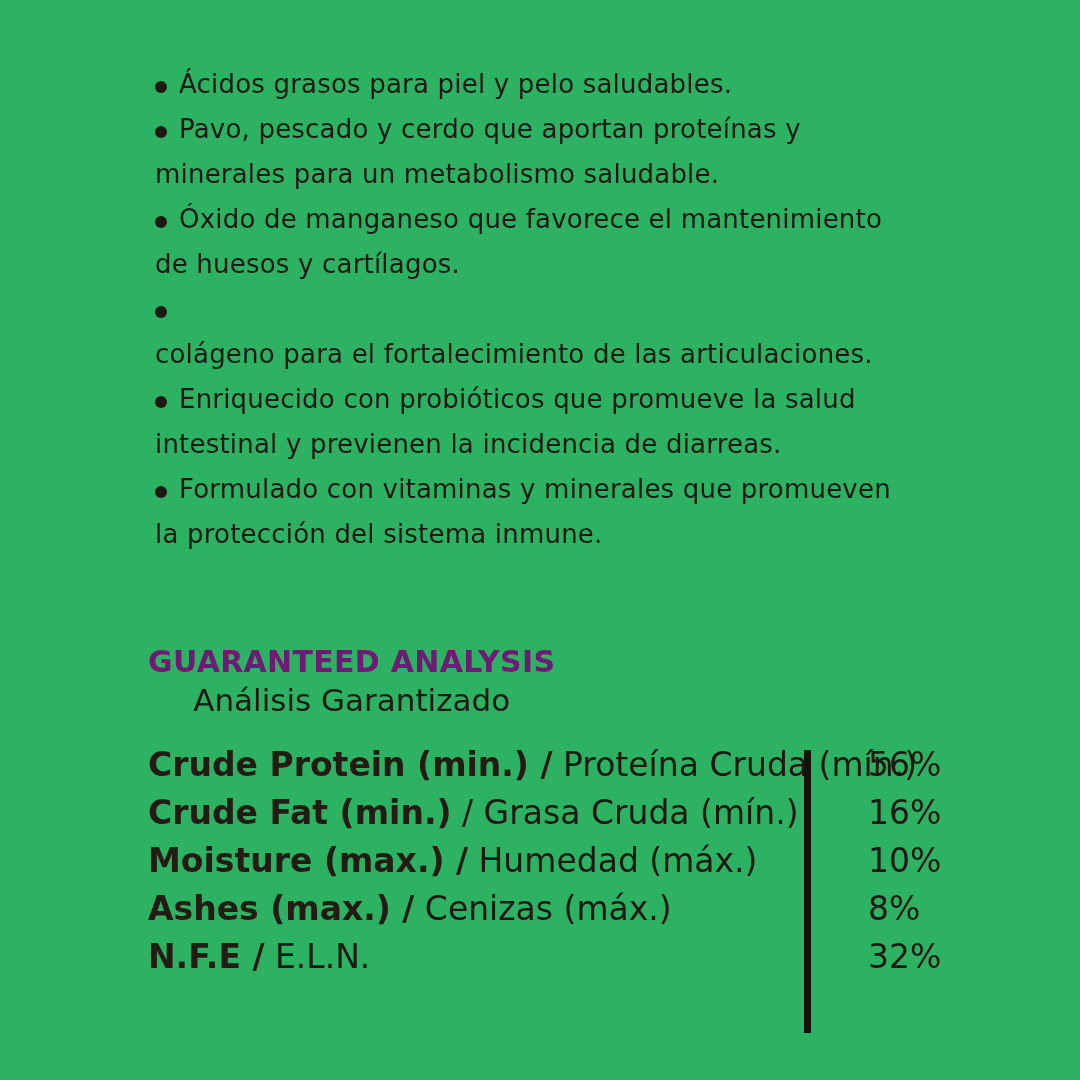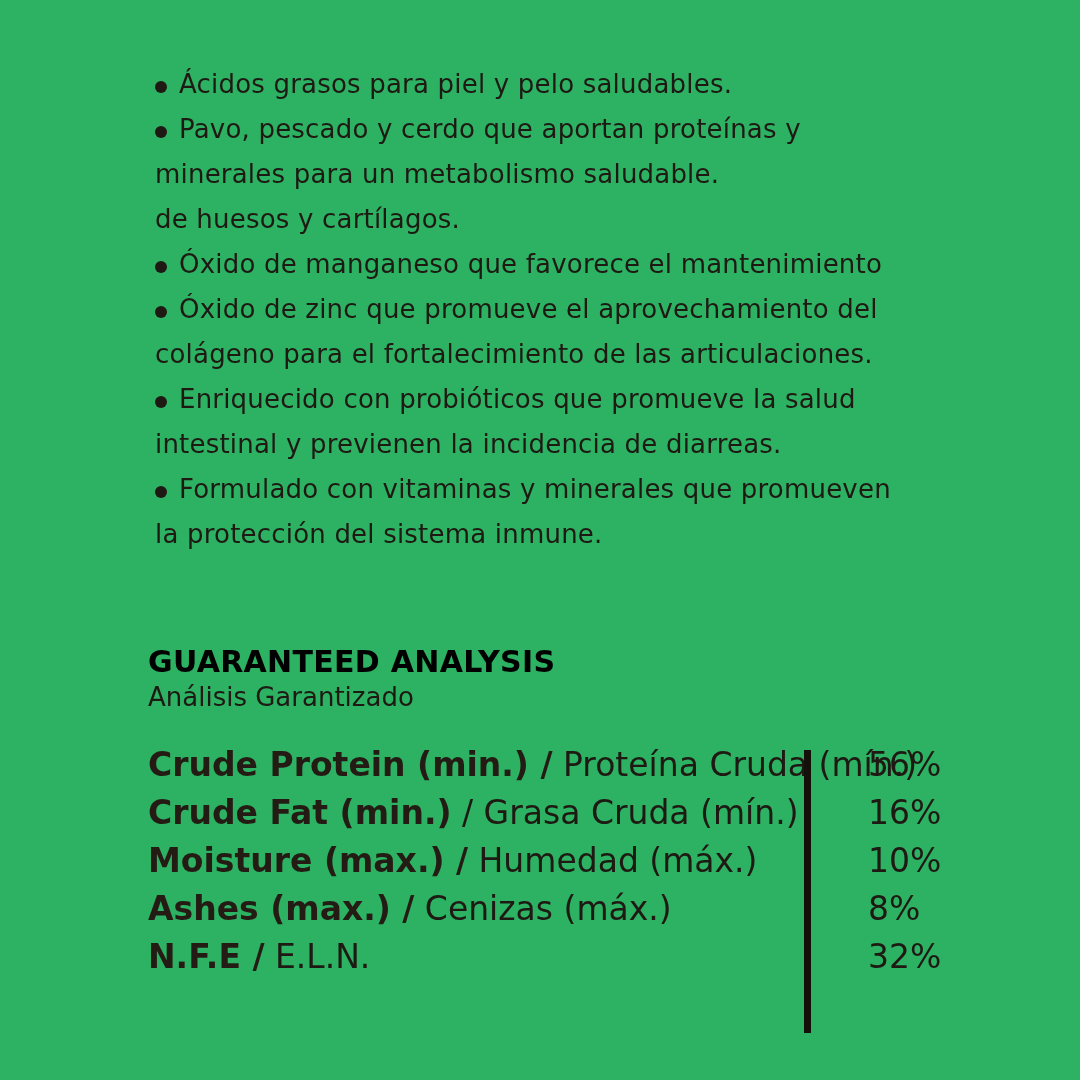--- a/index.html
+++ b/index.html
@@ -31,25 +31,26 @@
     position:relative; top:1px;
   }
   .ga-head {
     position:absolute;
     left:148px; top:644px;
   }
   .ga-title {
     font-size:30px;
     font-weight:bold;
     letter-spacing:0.3px;
-    color:#000000;
+    color:#701a75;
   }
   .ga-sub {
-    font-size:26px;
+    font-size:31px;
     margin-top:3px;
+    text-align:center;
   }
   .atable {
     position:absolute;
     left:148px; top:741px;
     width:800px;
   }
   .arow {
     position:relative;
     height:48px;
     line-height:48px;
@@ -78,26 +79,26 @@
     <div class="bullet-item">
       <div class="bline"><span class="dot"></span><span>Ácidos grasos para piel y pelo saludables.</span></div>
     </div>
 
     <div class="bullet-item">
       <div class="bline"><span class="dot"></span><span>Pavo, pescado y cerdo que aportan proteínas y</span></div>
       <div class="bline">minerales para un metabolismo saludable.</div>
     </div>
 
     <div class="bullet-item">
+      <div class="bline"><span class="dot"></span><span>Óxido de manganeso que favorece el mantenimiento</span></div>
       <div class="bline">de huesos y cartílagos.</div>
-      <div class="bline"><span class="dot"></span><span>Óxido de manganeso que favorece el mantenimiento</span></div>
     </div>
 
     <div class="bullet-item">
-      <div class="bline"><span class="dot"></span><span>Óxido de zinc que promueve el aprovechamiento del</span></div>
+      <div class="bline"><span class="dot"></span></div>
       <div class="bline">colágeno para el fortalecimiento de las articulaciones.</div>
     </div>
 
     <div class="bullet-item">
       <div class="bline"><span class="dot"></span><span>Enriquecido con probióticos que promueve la salud</span></div>
       <div class="bline">intestinal y previenen la incidencia de diarreas.</div>
     </div>
 
     <div class="bullet-item">
       <div class="bline"><span class="dot"></span><span>Formulado con vitaminas y minerales que promueven</span></div>

